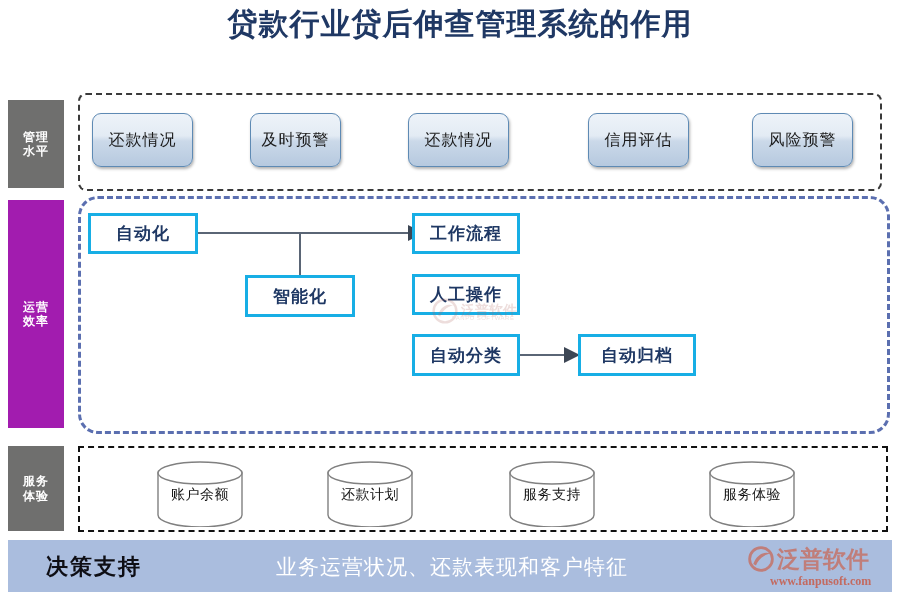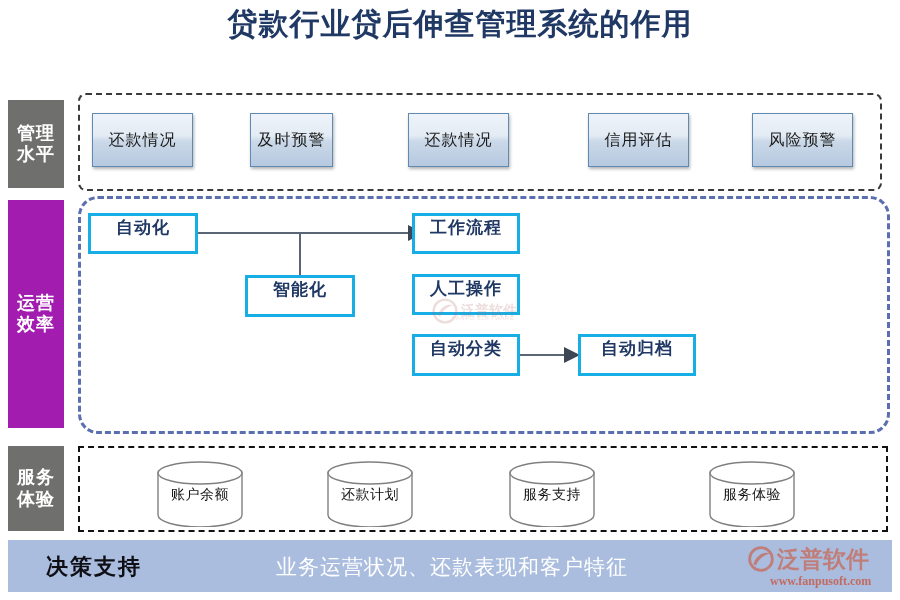--- a/index.html
+++ b/index.html
@@ -34,21 +34,21 @@
 
   
   .cat {
     position: absolute;
     display: flex;
     flex-direction: column;
     align-items: center;
     justify-content: center;
     color: #ffffff;
     font-family: "Liberation Serif", "DejaVu Serif", serif;
-    font-size: 18px;
+    font-size: 12px;
     font-weight: bold;
     line-height: 1.18;
     letter-spacing: 1px;
   }
   .cat-gray  { background: #6F6F6E; }
   .cat-blue  { background: #a21caf; }
 
   
   .band {
     position: absolute;
@@ -65,41 +65,41 @@
   }
   .band-bot {
     border: 2px dashed #111111;
   }
 
   
   .gbtn {
     position: absolute;
     box-sizing: border-box;
     border: 1px solid #5E8AB4;
-    border-radius: 0;
+    border-radius: 9px;
     background: linear-gradient(to bottom,
                 #EEF3F9 0%, #E3EBF4 42%, #CBD9E9 52%, #B6C9DF 100%);
     box-shadow: 1px 2px 3px rgba(0,0,0,0.30);
     display: flex;
     align-items: center;
     justify-content: center;
     font-family: "Liberation Serif", "DejaVu Serif", serif;
     font-size: 16px;
     color: #1A1A1A;
     letter-spacing: 1px;
   }
 
   
   .cbox {
     position: absolute;
     box-sizing: border-box;
     border: 3px solid #17AEE5;
     background: #ffffff;
     display: flex;
-    align-items: flex-start;
+    align-items: center;
     justify-content: center;
     font-family: "Liberation Serif", "DejaVu Serif", serif;
     font-size: 17px;
     font-weight: bold;
     color: #1F3864;
     letter-spacing: 1px;
     z-index: 3;
   }
 
   
@@ -230,21 +230,21 @@
   <div class="cat cat-gray" style="left:8px; top:100px; width:56px; height:88px;">
     <span>管理</span>
     <span>水平</span>
   </div>
 
   <div class="band band-top" style="left:78px; top:93px; width:804px; height:98px;"></div>
 
   <div class="gbtn" style="left:92px; top:113px; width:101px; height:54px;">
     <span>还款情况</span>
   </div>
-  <div class="gbtn" style="left:250px; top:113px; width:83px; height:54px;">
+  <div class="gbtn" style="left:250px; top:113px; width:91px; height:54px;">
     <span>及时预警</span>
   </div>
   <div class="gbtn" style="left:408px; top:113px; width:101px; height:54px;">
     <span>还款情况</span>
   </div>
   <div class="gbtn" style="left:588px; top:113px; width:101px; height:54px;">
     <span>信用评估</span>
   </div>
   <div class="gbtn" style="left:752px; top:113px; width:101px; height:54px;">
     <span>风险预警</span>

